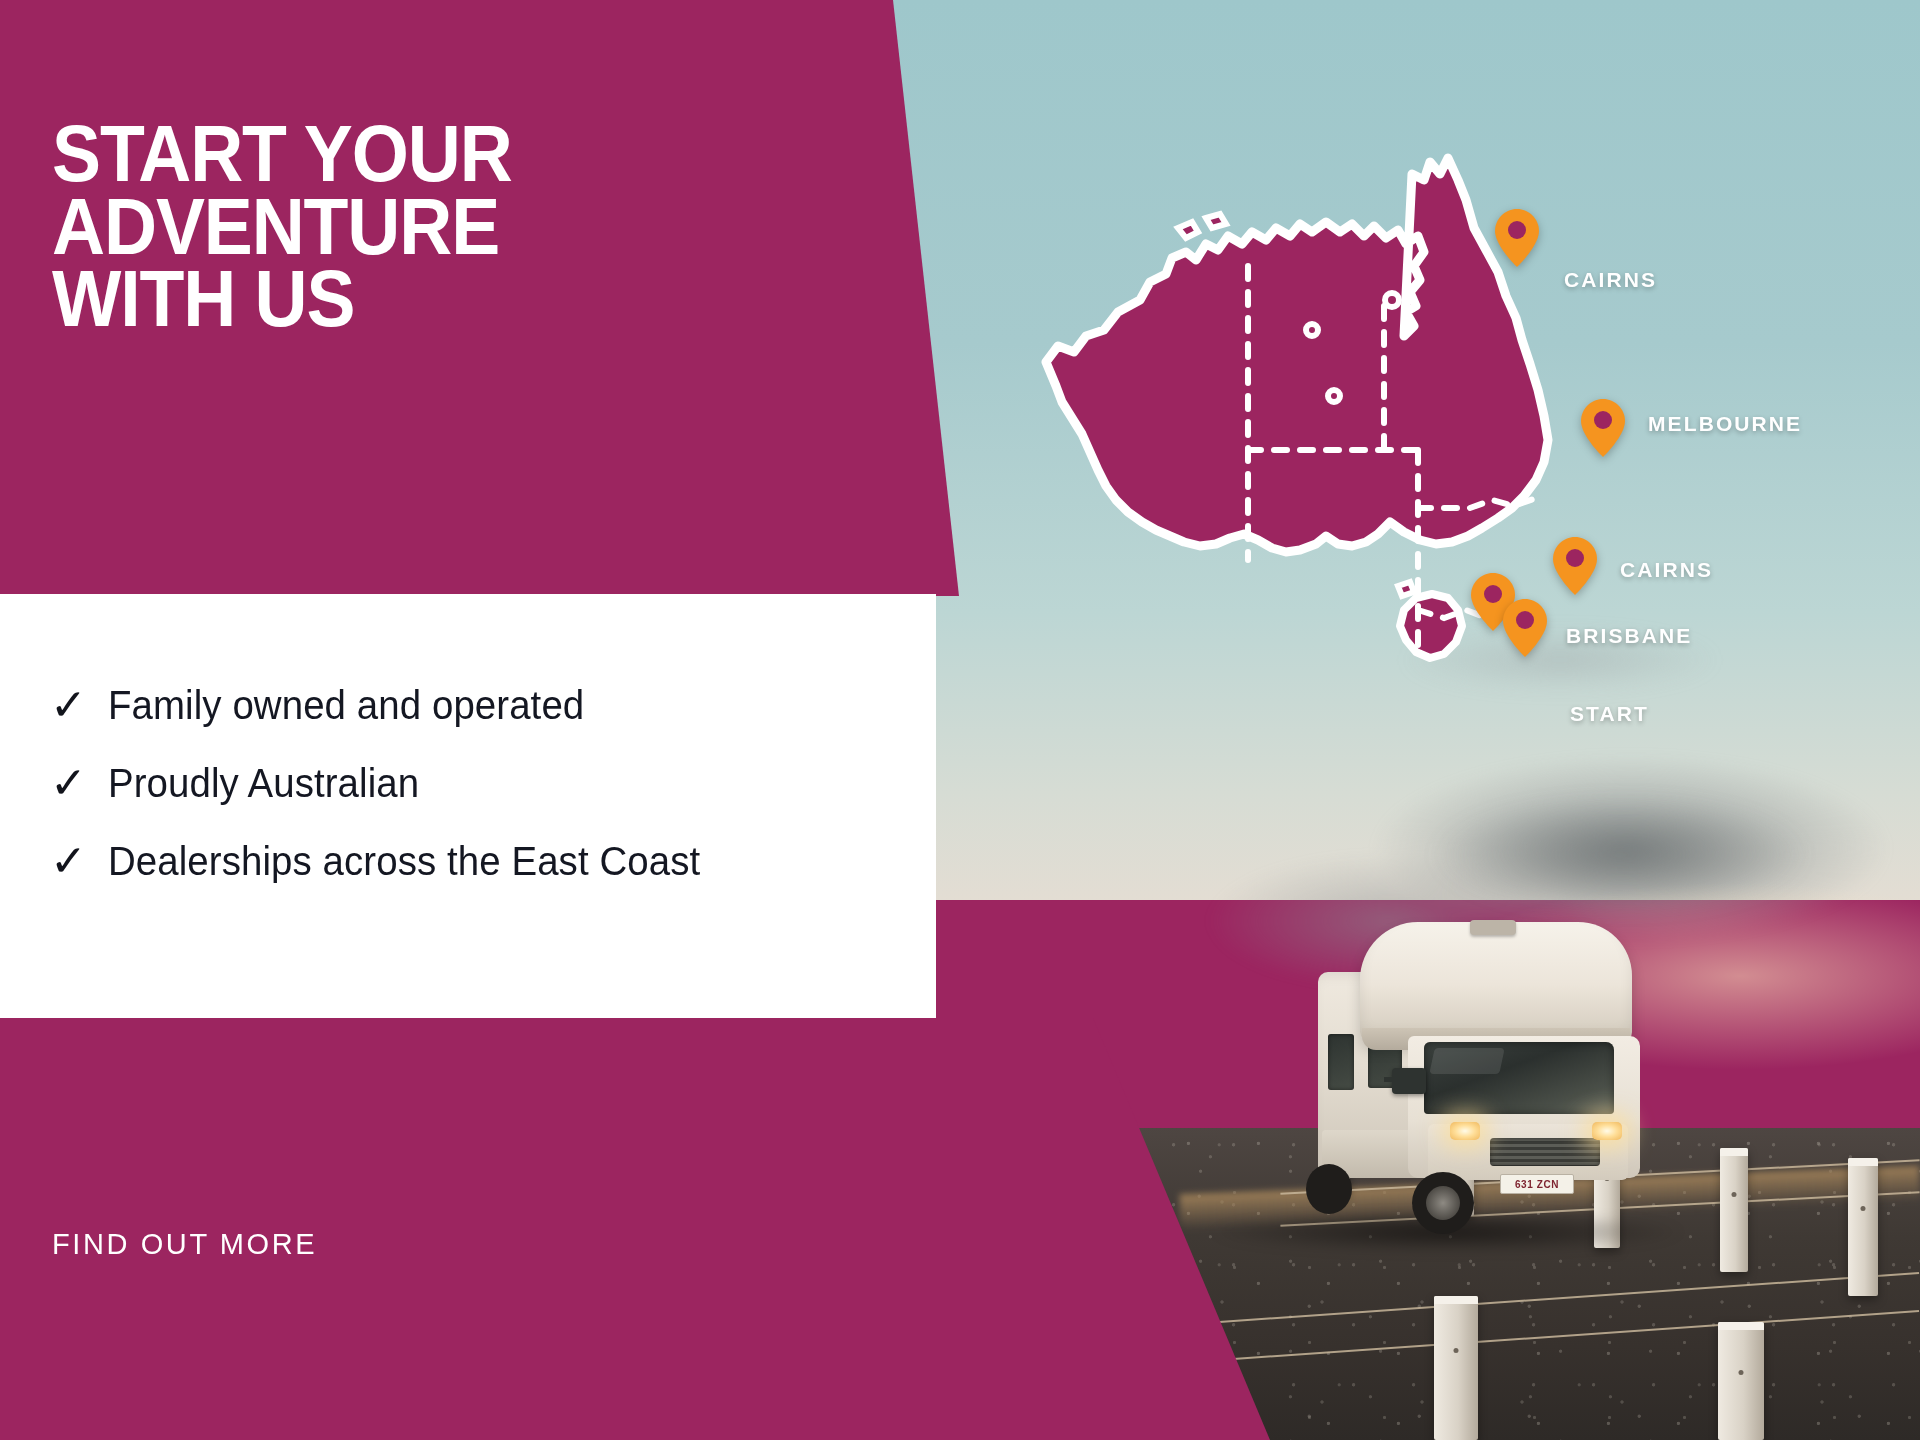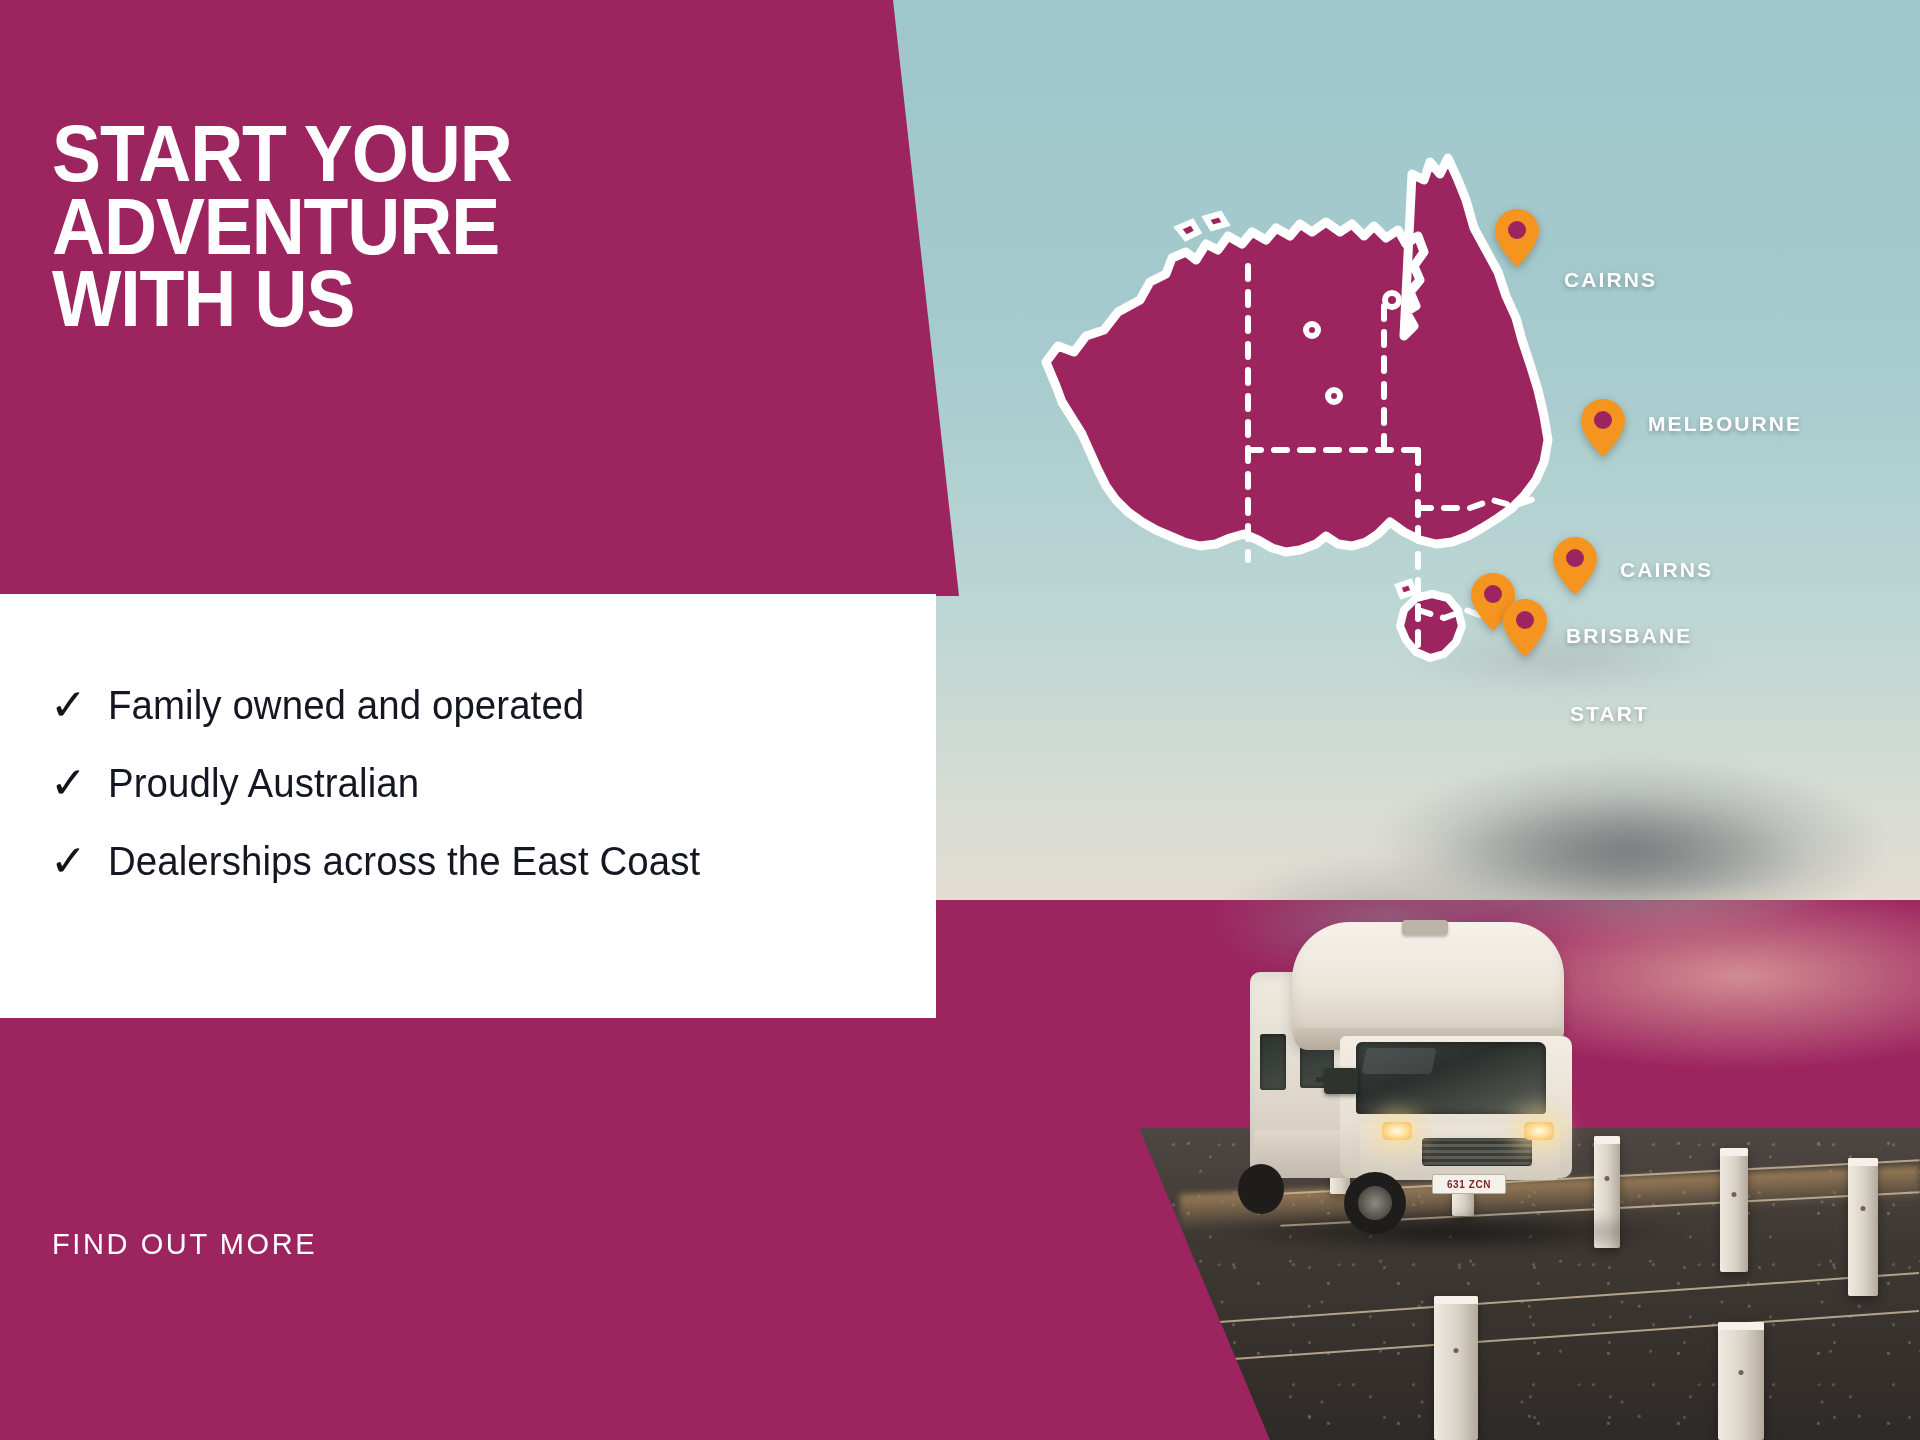--- a/index.html
+++ b/index.html
@@ -41,21 +41,21 @@
        background:linear-gradient(180deg,rgba(170,136,92,.85),rgba(120,94,62,0));filter:blur(3px);transform:rotate(-2.2deg);}
 
   
   .wire{position:absolute;background:#c8b69a;opacity:.85;height:2px;}
   .post{position:absolute;background:linear-gradient(90deg,#efeae1 0%,#d9d2c6 55%,#b3aa9c 100%);
         border-radius:2px;box-shadow:0 4px 10px rgba(0,0,0,.35);}
   .post .cap{position:absolute;left:0;top:0;width:100%;height:8px;background:#f5f1ea;border-radius:2px 2px 0 0;}
   .post .bolt{position:absolute;left:50%;transform:translateX(-50%);width:5px;height:5px;border-radius:50%;background:#6d6459;}
 
   
-  .rv{position:absolute;left:1232px;top:886px;width:424px;height:352px;}
+  .rv{position:absolute;left:1300px;top:886px;width:424px;height:352px;}
   .rv-body{position:absolute;left:18px;top:86px;width:232px;height:206px;border-radius:10px 4px 6px 6px;
        background:linear-gradient(180deg,#efe9df 0%,#e3dcd0 48%,#cdc5b8 100%);box-shadow:inset -8px 0 16px rgba(0,0,0,.12);}
   .rv-pod{position:absolute;left:60px;top:36px;width:272px;height:120px;border-radius:58px 54px 10px 10px;
        background:linear-gradient(180deg,#f6f2ea 0%,#ece5da 52%,#d2cabc 100%);
        box-shadow:0 8px 14px rgba(0,0,0,.18), inset 0 -8px 14px rgba(0,0,0,.08);}
   .rv-pod-shade{position:absolute;left:62px;top:142px;width:268px;height:22px;border-radius:0 0 14px 14px;
        background:linear-gradient(180deg,#cdc4b5,#b4ab9d);}
   .rv-hatch{position:absolute;left:170px;top:34px;width:46px;height:15px;border-radius:4px;background:#bcb4a7;box-shadow:0 2px 3px rgba(0,0,0,.25);}
   .rv-cab{position:absolute;left:108px;top:150px;width:232px;height:142px;border-radius:6px 10px 10px 10px;
        background:linear-gradient(180deg,#f2ece3 0%,#e7e0d4 60%,#cfc7ba 100%);}

